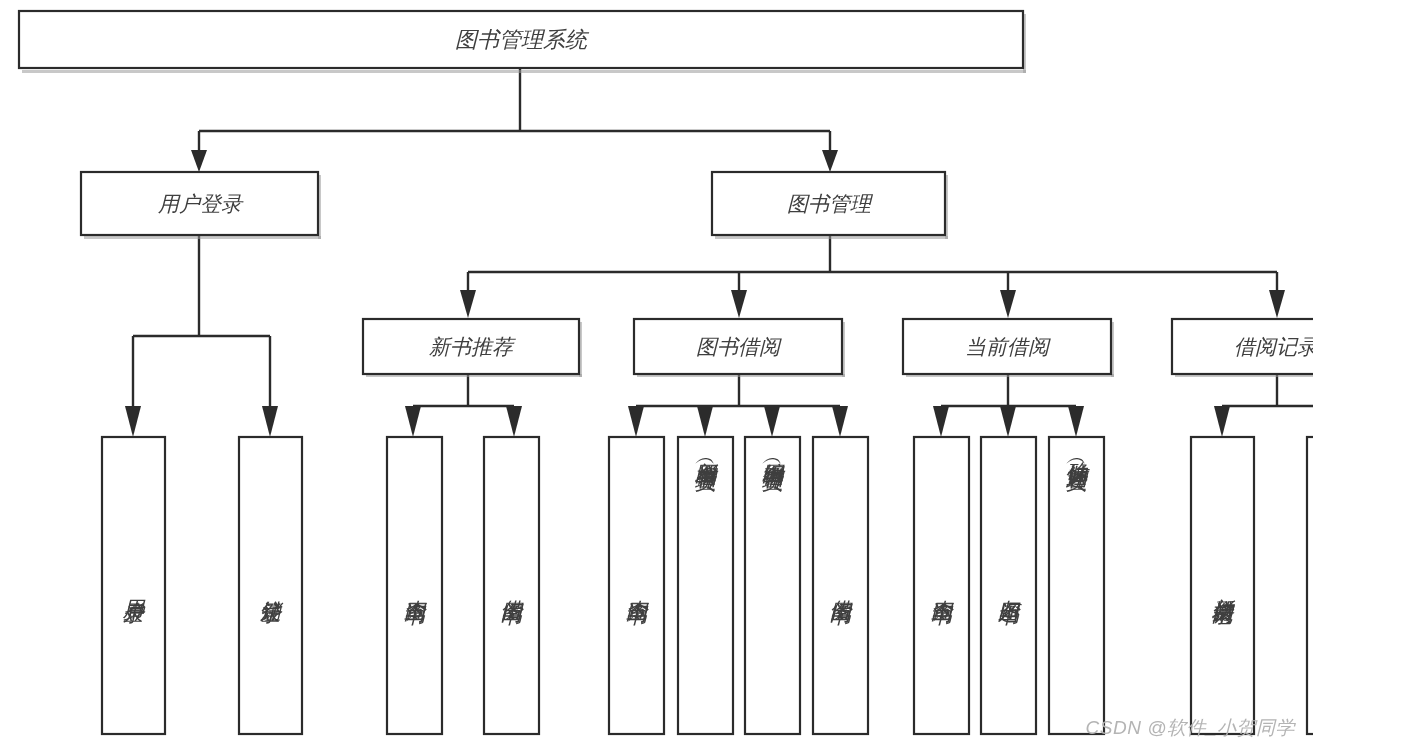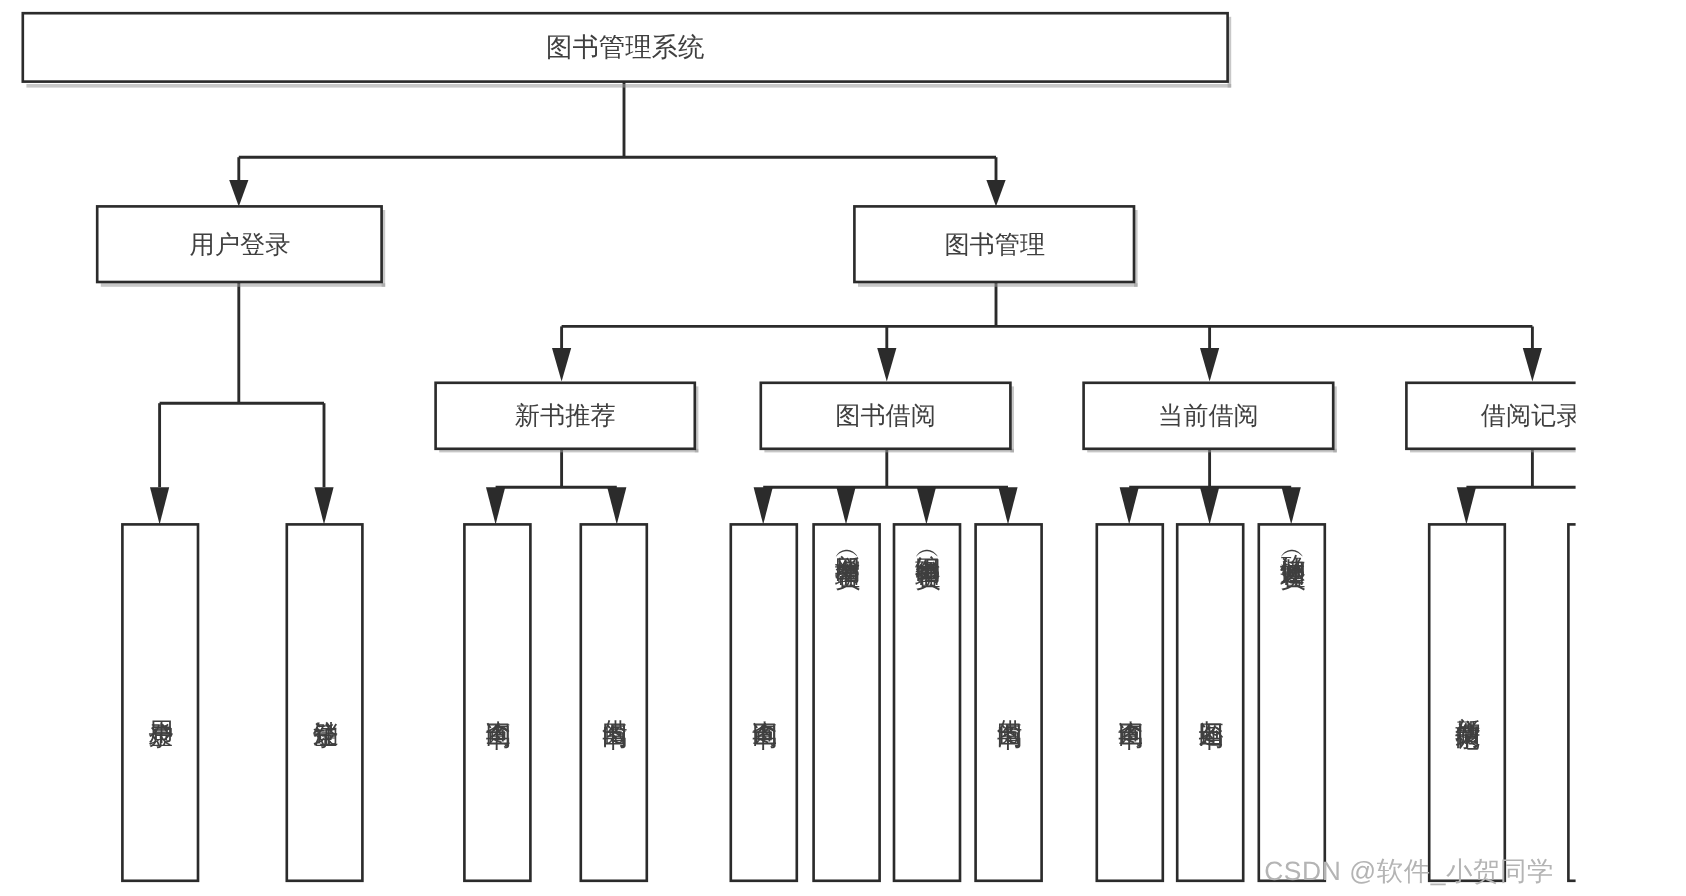--- a/index.html
+++ b/index.html
@@ -10,20 +10,21 @@
   }
   body {
     font-family: "Liberation Sans", "DejaVu Sans", sans-serif;
   }
   #diagram-root {
     position: relative;
     width: 1313px;
     height: 747px;
     background: #ffffff;
     overflow: hidden;
+    font-style: italic;
   }
   svg#tree-svg {
     position: absolute;
     left: 0;
     top: 0;
     width: 1405px;
     height: 747px;
     display: block;
   }
   .node-rect {
@@ -72,21 +73,21 @@
     text-orientation: upright;
     letter-spacing: 1.5px;
     white-space: nowrap;
     text-align: center;
   }
   .watermark {
     position: absolute;
     right: 18px;
     bottom: 6px;
     font-family: "Liberation Sans", "DejaVu Sans", sans-serif;
-    font-size: 22px;
+    font-size: 19px;
     color: #b4b4b4;
     letter-spacing: 0.5px;
     white-space: nowrap;
     user-select: none;
   }
 </style>
 </head>
 <body>
 
 <div id="diagram-root">

